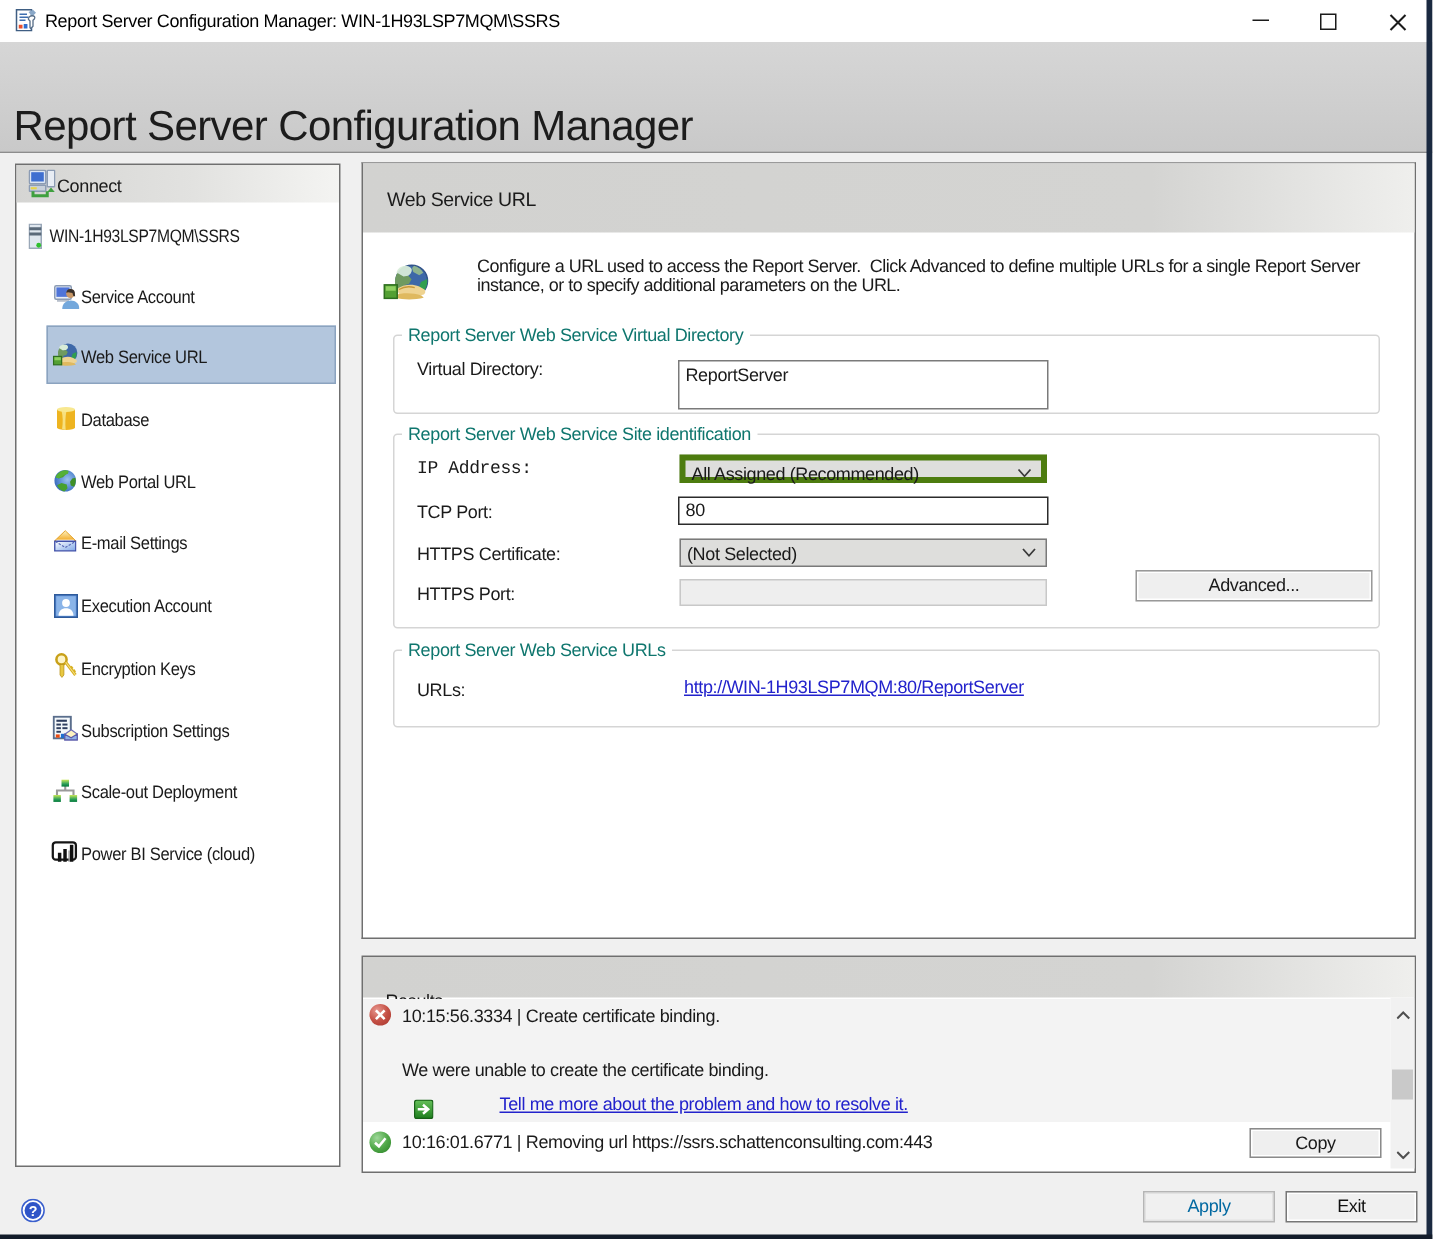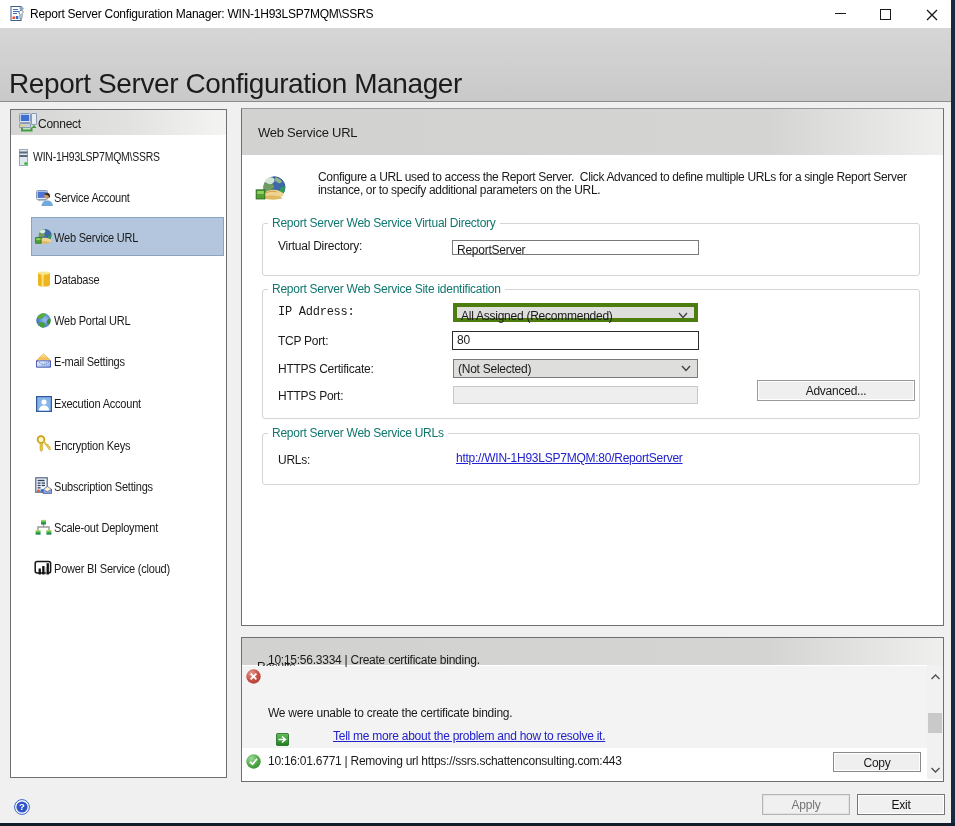--- a/index.html
+++ b/index.html
@@ -201,21 +201,21 @@
     <path d="M10.5 27.5 c5-1.5 12-1.5 17.5 0.5 l1.5 1.5 c-6 1.5-13.5 1.5-19 0z" fill="#dfb95f"></path>
     <path d="M13 24 c3-1.8 7-2.2 10.5-1.2" stroke="#c89838" stroke-width="0.9" fill="none"></path>
     <rect x="3.2" y="20.9" width="8.6" height="9" fill="#53a033" stroke="#2e6e1e" stroke-width="1"></rect>
     <path d="M4.2 21.9 h6.6 v3 h-6.6z" fill="#8fd060"></path>
   </svg>
   <div class="abs t12" style="left:76px;top:62px;line-height:13px;letter-spacing:-0.35px;">Configure a URL used to access the Report Server.&nbsp; Click Advanced to define multiple URLs for a single Report Server<br>instance, or to specify additional parameters on the URL.</div>
 
   <div class="group" style="left:20px;top:114px;width:656px;height:51px;"></div>
   <div class="glabel" style="left:26px;top:107px;">Report Server Web Service Virtual Directory</div>
   <div class="abs t12" style="left:36px;top:130px;">Virtual Directory:</div>
-  <div class="abs bb" style="left:210px;top:131px;width:247px;height:15px;border:1px solid #7a7a7a;background:#fff;">
+  <div class="abs bb" style="left:210px;top:131px;width:247px;height:33px;border:1px solid #7a7a7a;background:#fff;">
     <span class="t12" style="position:absolute;left:4px;top:2px;">ReportServer</span>
   </div>
 
   <div class="group" style="left:20px;top:180px;width:656px;height:128px;"></div>
   <div class="glabel" style="left:26px;top:173px;">Report Server Web Service Site identification</div>
   <div class="abs t12" style="left:36px;top:196px;font-family:Liberation Mono, monospace;">IP Address:</div>
   <div class="abs bb" style="left:211px;top:194px;width:245px;height:19px;border:4px solid #4d7c0f;background:#dededc;">
     <span class="t12" style="position:absolute;left:4px;top:2px;">All Assigned (Recommended)</span>
     <svg style="position:absolute;right:6px;top:5px;" width="10" height="7" viewBox="0 0 10 7">
         <path d="M1 1 L5 5.5 L9 1" stroke="#3a3a3a" stroke-width="1.2" fill="none"></path>
@@ -254,21 +254,21 @@
     <defs>
         <radialGradient id="rg" cx="0.35" cy="0.3" r="0.9">
       <stop offset="0" stop-color="#e89890"></stop>
           <stop offset="0.55" stop-color="#c44f44"></stop>
           <stop offset="1" stop-color="#a83830"></stop>
     </radialGradient>
       </defs>
     <circle cx="7.5" cy="7.5" r="7.2" fill="url(#rg)"></circle>
     <path d="M4.6 4.6 L10.4 10.4 M10.4 4.6 L4.6 10.4" stroke="#fff" stroke-width="1.7"></path>
   </svg>
-  <div class="abs t12" style="left:26px;top:15px;">10:15:56.3334 | Create certificate binding.</div>
+  <div class="abs t12" style="left:26px;top:32px;">10:15:56.3334 | Create certificate binding.</div>
   <div class="abs t12" style="left:26px;top:68px;">We were unable to create the certificate binding.</div>
   <svg class="abs" style="left:34px;top:95px;" width="13" height="13" viewBox="0 0 13 13">
     <defs>
         <linearGradient id="ga" x1="0" y1="0" x2="0" y2="1">
       <stop offset="0" stop-color="#66c05a"></stop>
           <stop offset="1" stop-color="#1e7e1e"></stop>
         </linearGradient>
       </defs>
     <rect x="0.4" y="0.4" width="12.2" height="12.2" rx="1.5" fill="url(#ga)" stroke="#166016" stroke-width="0.8"></rect>
     <path d="M2.5 6.5 h6 M6 3.5 L9.5 6.5 L6 9.5" stroke="#fff" stroke-width="1.6" fill="none"></path>
@@ -302,20 +302,20 @@
       </svg>
   </div>
 </div>
 
 <svg class="abs" style="left:14px;top:799px;" width="16" height="16" viewBox="0 0 16 16">
   <circle cx="8" cy="8" r="7.4" fill="#fff" stroke="#3a5fcd" stroke-width="1"></circle>
   <circle cx="8" cy="8" r="5.6" fill="#2f55c8"></circle>
   <text x="8" y="11.4" font-size="9.5" font-family="Liberation Sans" font-weight="bold" fill="#fff" text-anchor="middle">?</text>
 </svg>
 <div class="abs" style="left:762px;top:794px;width:86px;height:19px;background:#f0f0f0;border:1px solid #b5b5b5;box-shadow:inset 0 0 0 1px #e2e2e2;text-align:center;">
-  <span class="t12" style="line-height:19px;color:#737373;">Apply</span>
+  <span class="t12" style="line-height:19px;color:#0369a1;">Apply</span>
 </div>
 <div class="abs" style="left:857px;top:794px;width:86px;height:19px;background:#f0f0f0;border:1px solid #777;box-shadow:inset 0 0 0 1px #fff;text-align:center;">
   <span class="t12" style="line-height:19px;color:#111;">Exit</span>
 </div>
 
 <div class="abs" style="left:951px;top:0;width:4px;height:826px;background:#1a2940;"></div>
 <div class="abs" style="left:0;top:823px;width:955px;height:3px;background:#131c2a;"></div>
 
 </body></html>

